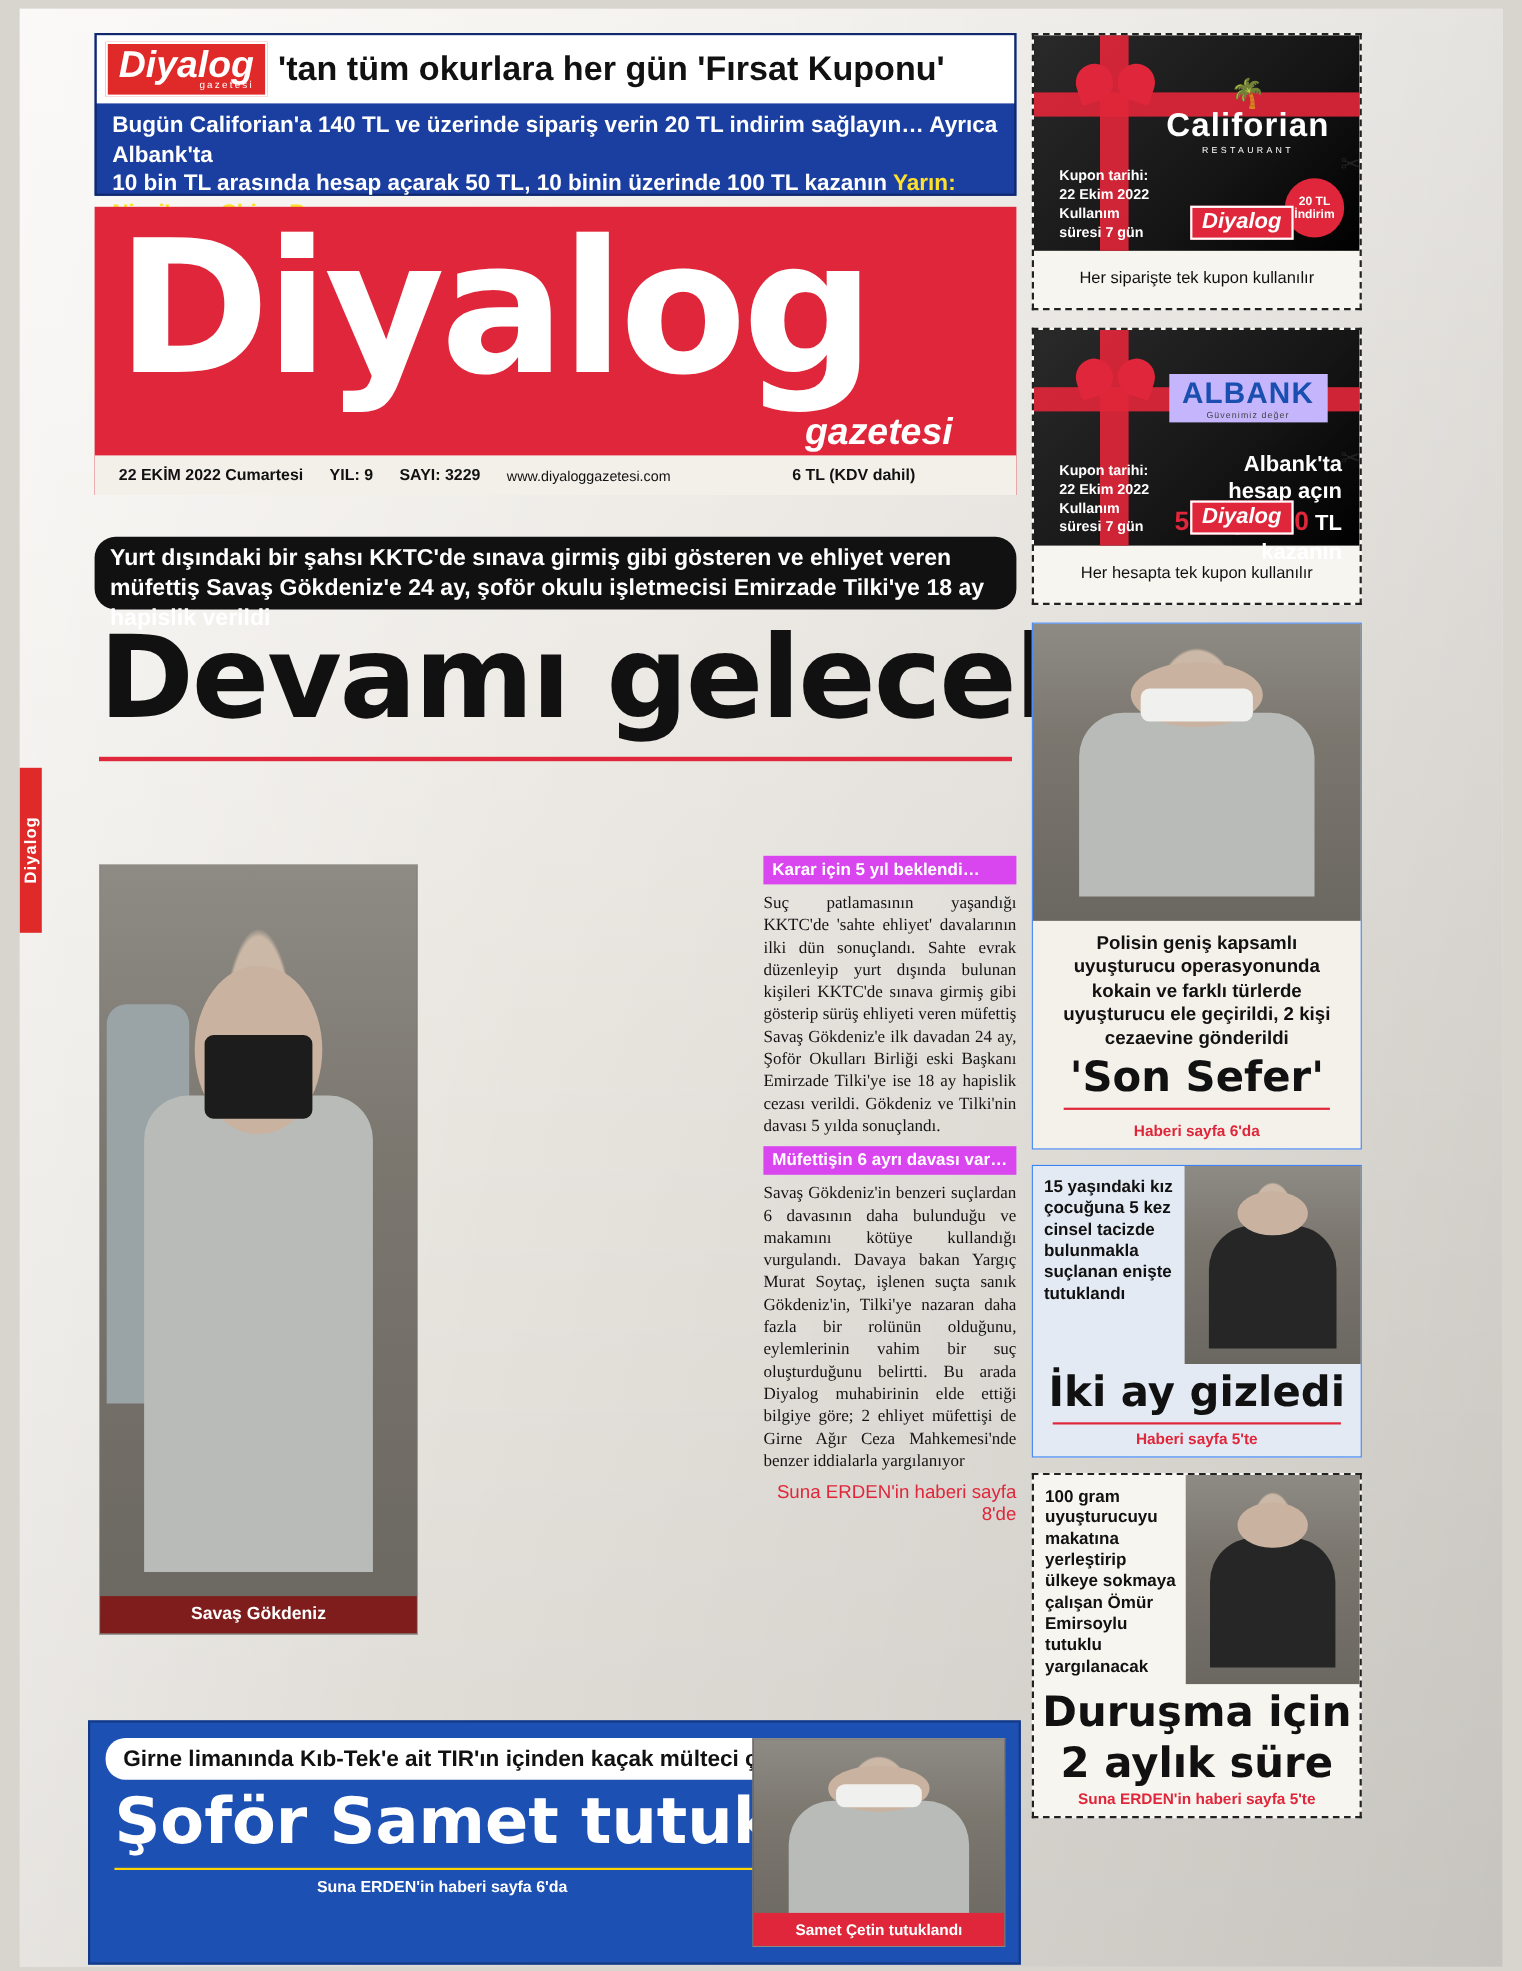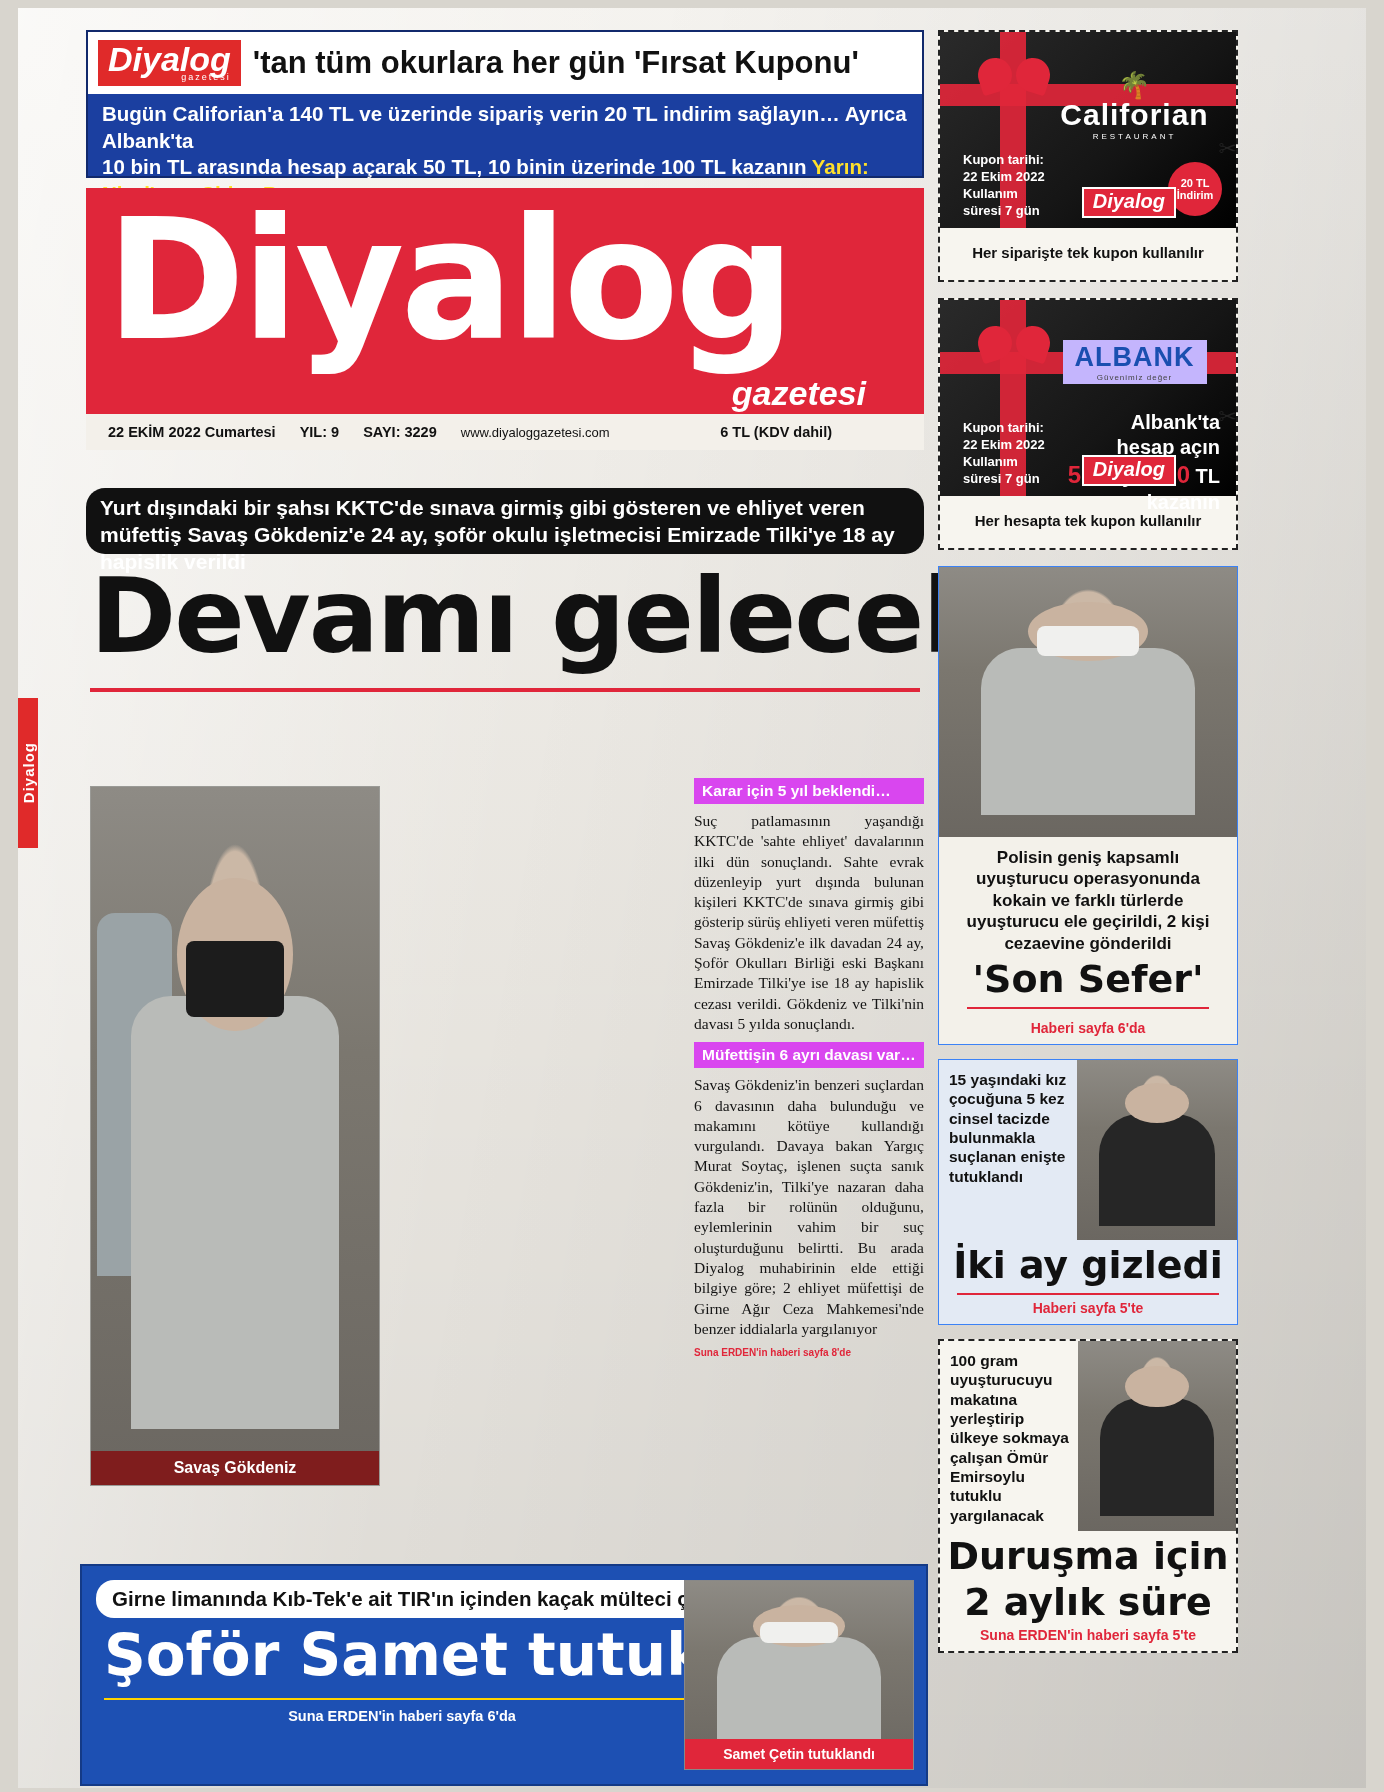--- a/index.html
+++ b/index.html
@@ -163,21 +163,21 @@
   .kicker {
     background:#d946ef; color:#fff; font-weight:bold; font-size:15.5px;
     padding:4px 8px; margin-bottom:7px;
   }
   .col p {
     margin:0 0 8px 0; font-size:15.5px; line-height:1.31; color:#141414;
     text-align:justify;
     font-family:"Liberation Serif", serif;
   }
   .byline {
-    color:#e0263a; font-weight:bold; font-size:10px;
+    text-align:right; color:#e0263a; font-weight:normal; font-size:17px;
     margin-top:4px;
   }
 
   
   .bottom {
     position:absolute; left:62px; top:1556px; width:848px; height:222px;
     background:#1d50b3; border:2px solid #143a86;
   }
   .bottom .btitle {
     margin:14px 14px 0 14px; background:#fff; border-radius:18px;
@@ -263,21 +263,21 @@
   }
   .coupon .seal {
     position:absolute; right:14px; bottom:64px; width:54px; height:54px;
     border-radius:50%; background:#e0263a; color:#fff; font-size:11px;
     font-weight:bold; display:flex; align-items:center; justify-content:center;
     text-align:center; line-height:1.1;
   }
   .coupon .foot {
     position:absolute; left:0; bottom:0; width:100%; height:56px;
     display:flex; align-items:center; justify-content:center;
-    color:#111; font-weight:bold; font-size:15px;
+    color:#111; font-weight:normal; font-size:15px;
   }
   .scissor {
     position:absolute; right:-1px; top:104px; font-size:22px; color:#222;
   }
 
   .rbox {
     position:relative; width:300px; margin-bottom:14px;
     border:1px solid #3b82f6; background:#f3f1ea;
     overflow:hidden;
   }

